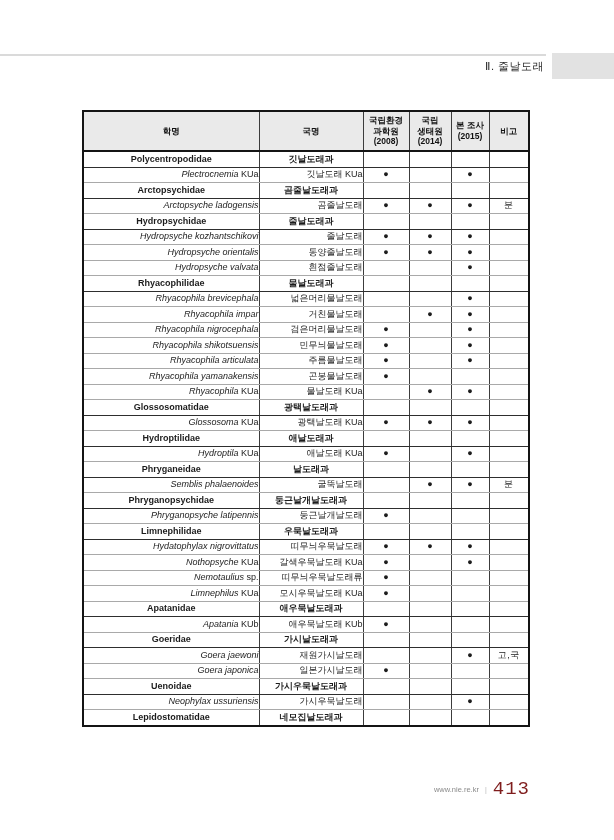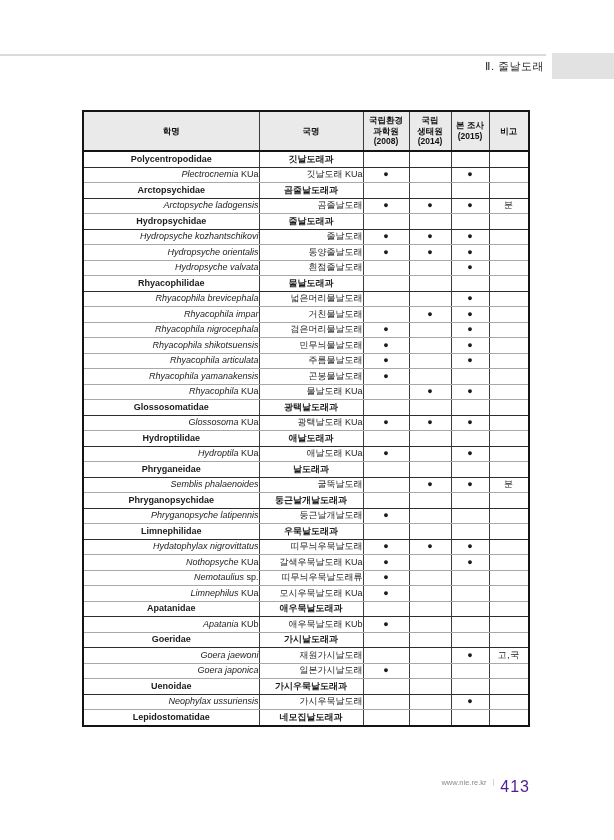--- a/index.html
+++ b/index.html
@@ -52,25 +52,25 @@
   }
   table.species td:first-child { border-left:none; }
   tr.species td.sci, tr.species td.kor { padding-left:5px; text-align:right; }
   tr.family td { text-align:center; font-weight:700; border-bottom:1.5px solid #2e2e2e; }
   td.dot { text-align:center; font-size:9.5px; color:#0a0a0a; }
   td.note { text-align:center; font-size:8.5px; letter-spacing:0.5px; }
   .it { font-style:italic; }
   
   .footer {
     position:absolute; top:778px; right:84px;
-    display:flex; align-items:flex-start; gap:6px;margin-left:16px;
+    display:flex; align-items:center; gap:6px;margin-left:16px;
   }
   .footer-site { font-size:7.5px; color:#8a8a8a; }
   .footer-divider { font-size:7px; color:#b8b8b8; }
-  .footer-page { font-size:16px; color:#4c1d95; letter-spacing:1px; }
+  .footer-page { font-size:19px; color:#7f1d1d; letter-spacing:1px;font-family:Liberation Mono, monospace; }
 </style>
 </head>
 <body>
 
 <div class="page">
 
   <div class="header-rule"></div>
   <div class="section-title">Ⅱ. 줄날도래</div>
   <div class="chapter-tab"></div>
 

